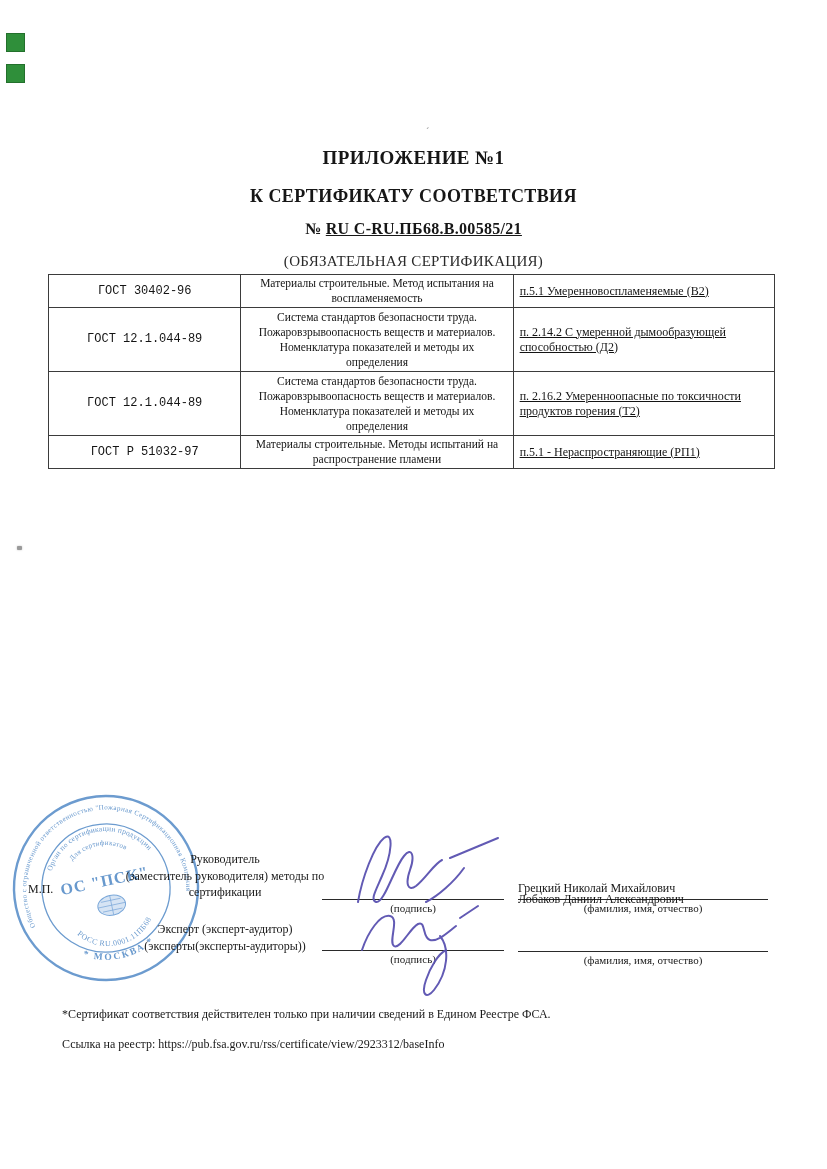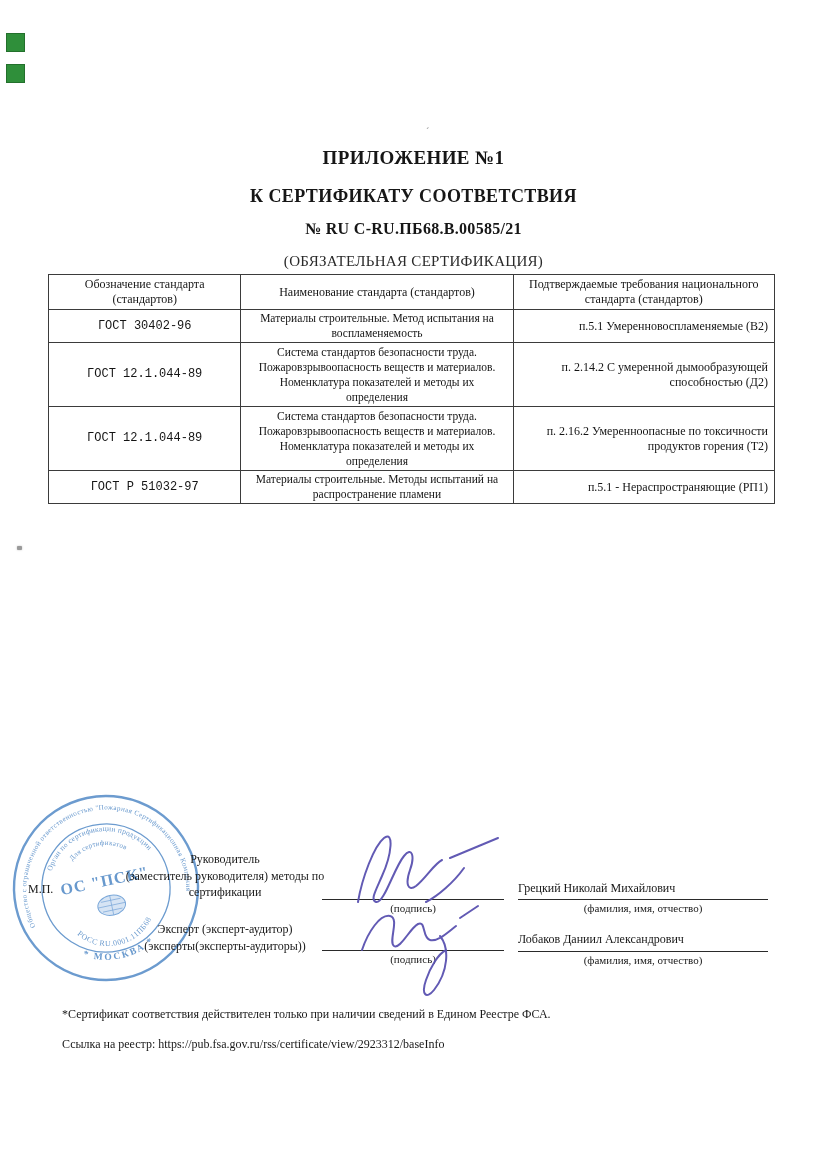--- a/index.html
+++ b/index.html
@@ -13,37 +13,37 @@
   .green-sq{position:absolute;left:6px;width:17px;height:17px;background:#2f8f3a;border:1px solid #23702c;}
   .sq1{top:33px;} .sq2{top:64px;}
   .speck{position:absolute;left:17px;top:546px;width:5px;height:4px;background:#9a9a9a;border-radius:1px;box-shadow:0 0 2px #bbb;}
   .tick-mark{position:absolute;left:426px;top:126px;color:#8a8a8a;font-size:10px;}
 
   
   .title-line{position:absolute;left:0;width:100%;text-align:center;font-weight:bold;color:#161616;}
   .t1{top:147px;font-size:19px;letter-spacing:.4px;}
   .t2{top:186px;font-size:18px;letter-spacing:.4px;text-align:center;}
   .t3{top:220px;font-size:16px;letter-spacing:.3px;}
-  .t3 .num-underline{}
+  .t3 .num-underline{text-decoration:underline;}
   .t4{top:253px;font-size:15px;font-weight:normal;letter-spacing:.3px;color:#2a2a2a;}
 
   
   table.doc{
     position:absolute;left:48px;top:274px;width:727px;border-collapse:collapse;
     font-size:12px;color:#141414;table-layout:fixed;
   }
   table.doc td,table.doc th{
     border:1.4px solid #3b3b3b;padding:1px 6px;line-height:15px;
     font-weight:normal;vertical-align:middle;overflow:hidden;
   }
   col.c1{width:26.5%;} col.c2{width:37.5%;} col.c3{width:36%;}
   table.doc th{text-align:center;height:32px;}
   td.cell-std{text-align:center;font-family:Liberation Mono, monospace;}
   td.cell-name{text-align:center;font-size:11.5px;}
-  td.cell-req{text-align:right;vertical-align:top;padding-top:2px;line-height:16px;}
+  td.cell-req{text-align:left;vertical-align:top;padding-top:2px;line-height:16px;text-decoration:underline;}
   tr.h2{height:32px;} tr.h4{height:64px;}
 
   
   .stamp-wrap{position:absolute;left:8px;top:790px;width:196px;height:196px;transform:rotate(-12deg);opacity:.92;}
   .mp-label{position:absolute;left:28px;top:882px;font-size:12px;color:#1b1b1b;}
 
   
   .role-block{position:absolute;left:116px;width:218px;text-align:center;font-size:12px;line-height:16.5px;color:#191919;}
   .role1{top:851px;} .role2{top:921px;}
   .sigline{position:absolute;border-bottom:1.5px solid #2a2a2a;height:0;}
@@ -51,21 +51,21 @@
   .sl2{left:322px;top:950px;width:182px;}
   .nl1{left:518px;top:899px;width:250px;}
   .nl2{left:518px;top:951px;width:250px;}
   .caption{position:absolute;text-align:center;font-size:11px;color:#202020;}
   .cap-sig1{left:322px;top:902px;width:182px;}
   .cap-sig2{left:322px;top:953px;width:182px;}
   .cap-name1{left:518px;top:902px;width:250px;}
   .cap-name2{left:518px;top:954px;width:250px;}
   .fio{position:absolute;text-align:left;font-size:12px;color:#161616;}
   .fio1{left:518px;top:881px;width:250px;}
-  .fio2{left:518px;top:932px;width:250px;}
+  .fio2{left:518px;top:892px;width:250px;}
 
   .sig-ink{position:absolute;left:300px;top:806px;width:240px;height:200px;pointer-events:none;}
 
   
   .footer-note{position:absolute;left:62px;font-size:12px;color:#181818;line-height:18px;text-align:right;}
   .fn1{top:1005px;} .fn2{top:1023px;margin-top:12px;}
 </style>
 </head>
 <body>
 
@@ -79,25 +79,20 @@
 <div class="title-line t3"><span>№ </span><span class="num-underline">RU C-RU.ПБ68.В.00585/21</span></div>
 <div class="title-line t4">(ОБЯЗАТЕЛЬНАЯ СЕРТИФИКАЦИЯ)</div>
 
 <table class="doc">
   <colgroup>
       <col class="c1">
       <col class="c2">
       <col class="c3">
     </colgroup>
   <tbody>
-      <tr>
-    <th>Обозначение стандарта (стандартов)</th>
-    <th>Наименование стандарта (стандартов)</th>
-    <th>Подтверждаемые требования национального стандарта (стандартов)</th>
-  </tr>
   <tr class="h2">
     <td class="cell-std">ГОСТ 30402-96</td>
     <td class="cell-name">Материалы строительные. Метод испытания на воспламеняемость</td>
     <td class="cell-req">п.5.1 Умеренновоспламеняемые (В2)</td>
   </tr>
   <tr class="h4">
     <td class="cell-std">ГОСТ 12.1.044-89</td>
     <td class="cell-name">Система стандартов безопасности труда. Пожаровзрывоопасность веществ и материалов. Номенклатура показателей и методы их определения</td>
     <td class="cell-req">п. 2.14.2 С умеренной дымообразующей способностью (Д2)</td>
   </tr>

